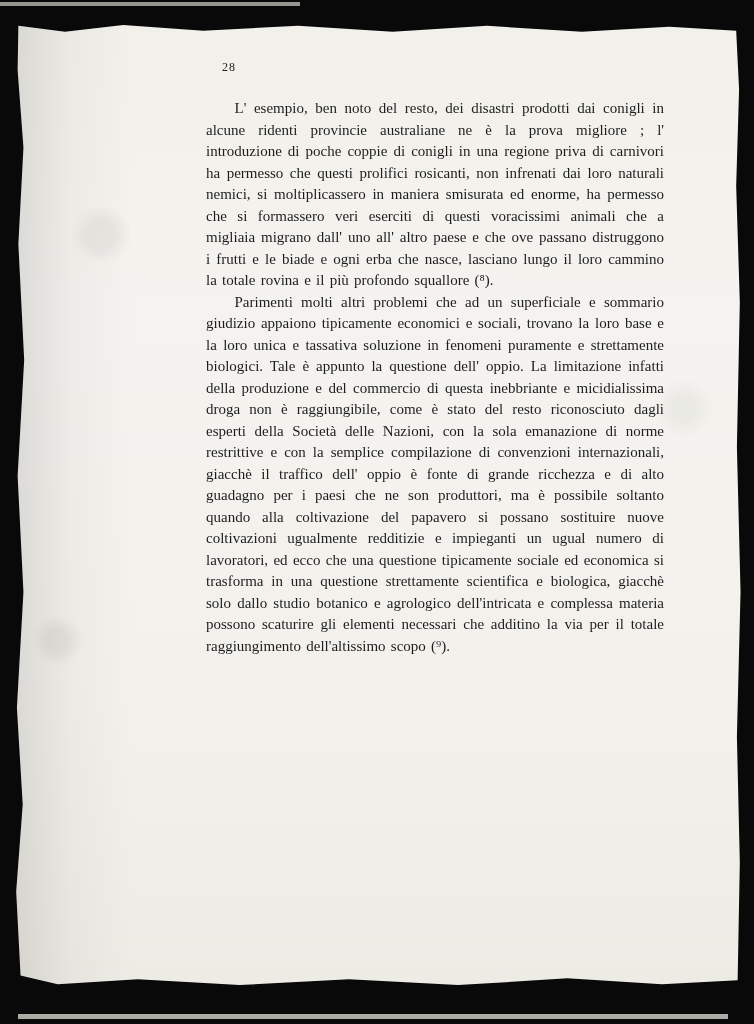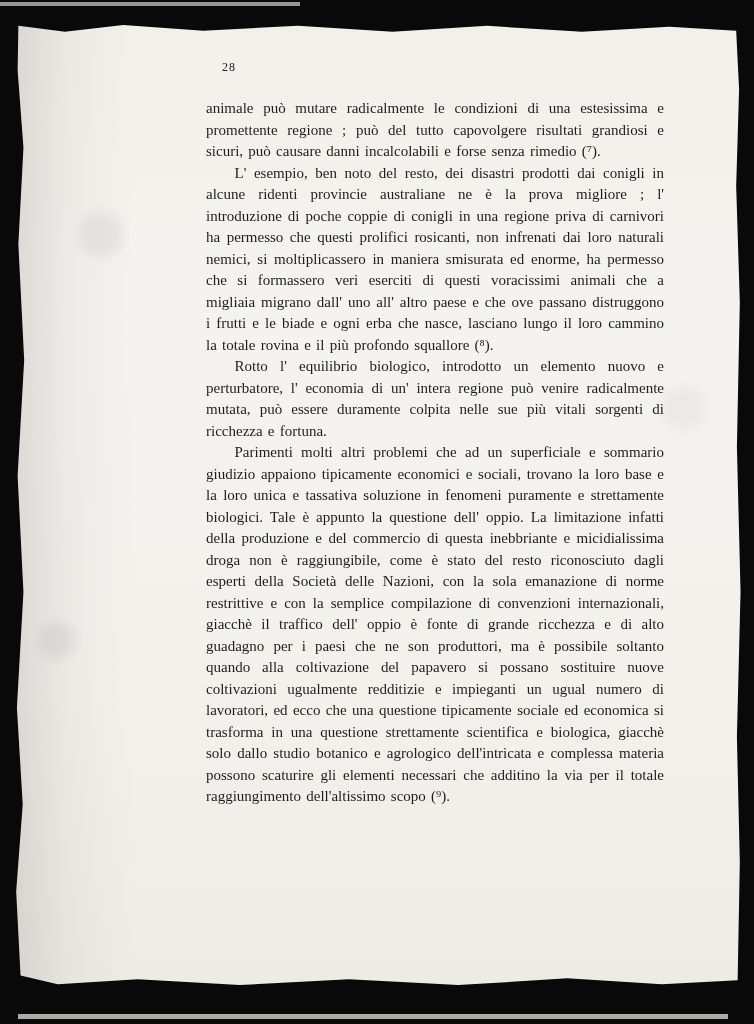--- a/index.html
+++ b/index.html
@@ -84,21 +84,19 @@
 </head>
 <body>
 
 <div class="scan">
   <div class="strip-top"></div>
 
   <div class="page">
     <div class="page-number">28</div>
 
     <div class="text-block">
-      <p class="para no-indent">animale può mutare radicalmente le condizioni di una estesissima e promettente regione ; può del tutto capovolgere risultati grandiosi e sicuri, può causare danni incalcolabili e forse senza rimedio (⁷).</p>
       <p class="para">L' esempio, ben noto del resto, dei disastri prodotti dai conigli in alcune ridenti provincie australiane ne è la prova migliore ; l' introduzione di poche coppie di conigli in una regione priva di carnivori ha permesso che questi prolifici rosicanti, non infrenati dai loro naturali nemici, si moltiplicassero in maniera smisurata ed enorme, ha permesso che si formassero veri eserciti di questi voracissimi animali che a migliaia migrano dall' uno all' altro paese e che ove passano distruggono i frutti e le biade e ogni erba che nasce, lasciano lungo il loro cammino la totale rovina e il più profondo squallore (⁸).</p>
-      <p class="para">Rotto l' equilibrio biologico, introdotto un elemento nuovo e perturbatore, l' economia di un' intera regione può venire radicalmente mutata, può essere duramente colpita nelle sue più vitali sorgenti di ricchezza e fortuna.</p>
       <p class="para">Parimenti molti altri problemi che ad un superficiale e sommario giudizio appaiono tipicamente economici e sociali, trovano la loro base e la loro unica e tassativa soluzione in fenomeni puramente e strettamente biologici. Tale è appunto la questione dell' oppio. La limitazione infatti della produzione e del commercio di questa inebbriante e micidialissima droga non è raggiungibile, come è stato del resto riconosciuto dagli esperti della Società delle Nazioni, con la sola emanazione di norme restrittive e con la semplice compilazione di convenzioni internazionali, giacchè il traffico dell' oppio è fonte di grande ricchezza e di alto guadagno per i paesi che ne son produttori, ma è possibile soltanto quando alla coltivazione del papavero si possano sostituire nuove coltivazioni ugualmente redditizie e impieganti un ugual numero di lavoratori, ed ecco che una questione tipicamente sociale ed economica si trasforma in una questione strettamente scientifica e biologica, giacchè solo dallo studio botanico e agrologico dell'intricata e complessa materia possono scaturire gli elementi necessari che additino la via per il totale raggiungimento dell'altissimo scopo (⁹).</p>
     </div>
   </div>
 
   <div class="strip-bottom"></div>
 </div>
 
 </body></html>

